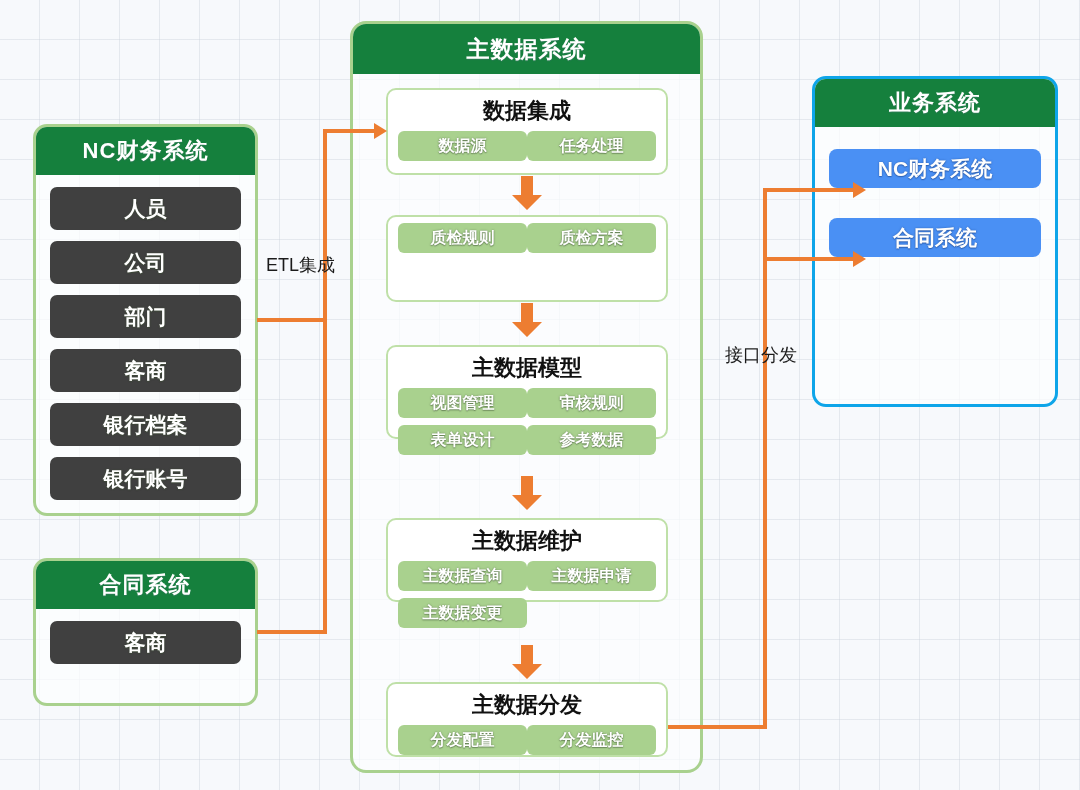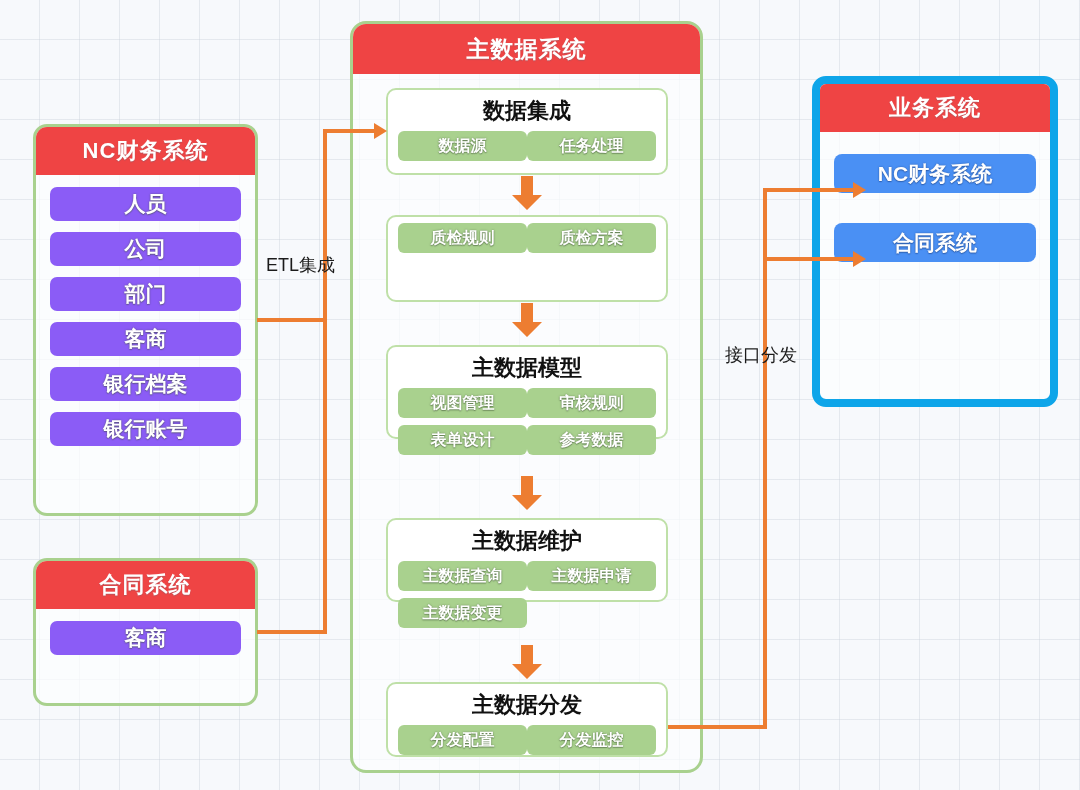--- a/index.html
+++ b/index.html
@@ -17,43 +17,43 @@
   #stage { position: relative; width: 1080px; height: 790px; }
 
   
   .panel {
     position: absolute;
     background: rgba(252,253,255,.72);
     border-radius: 14px;
     overflow: hidden;
   }
   .panel-green { border: 3px solid #a9d18e; }
-  .panel-blue  { border: 8px solid #0ea5e9; }
+  .panel-blue  { border: 3px solid #0ea5e9; }
 
   .panel-head {
     height: 48px;
-    background: #ef4444;
+    background: #15803d;
     display: flex; align-items: center; justify-content: center;
     color: #ffffff;
     font-size: 22px;
     font-weight: bold;
     letter-spacing: 1px;
     text-shadow: 0 1px 1px rgba(90,110,130,.35);
   }
   .panel-body { padding: 12px 14px; display: flex; flex-direction: column; gap: 11px; }
 
   
   .pill {
-    background: #8b5cf6;
+    background: #404040;
     border-radius: 7px;
     color: #ffffff;
     font-size: 21px;
     font-weight: bold;
     display: flex; align-items: center; justify-content: center;
-    height: 34px;
+    height: 43px;
     text-shadow: 0 0 2px rgba(60,80,50,.55), 0 1px 1px rgba(60,80,50,.4);
   }
   .pill-sm {
     background: #a9d18e;
     border-radius: 6px;
     color: #ffffff;
     font-size: 16px;
     font-weight: bold;
     display: flex; align-items: center; justify-content: center;
     height: 30px;

